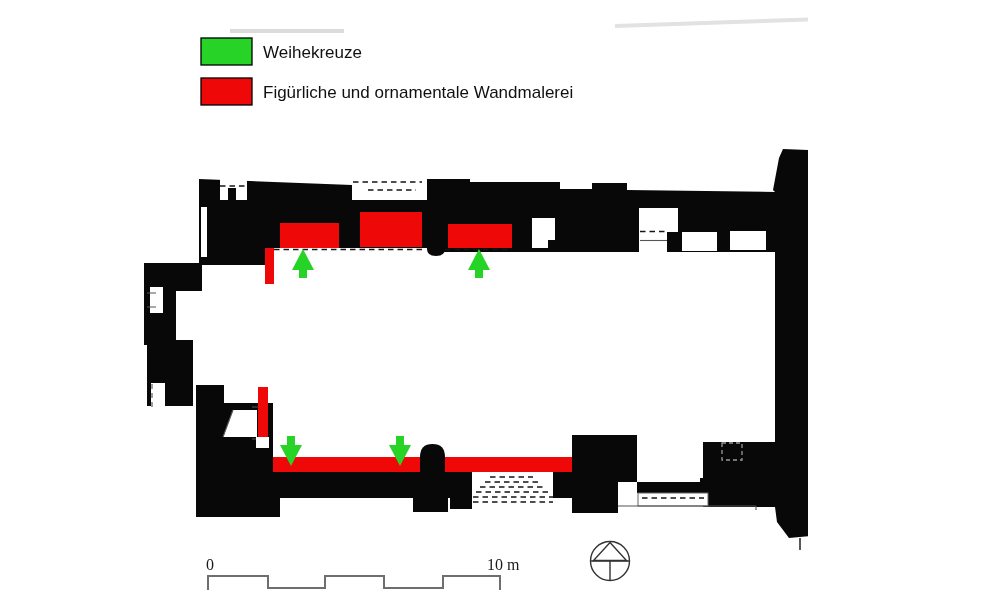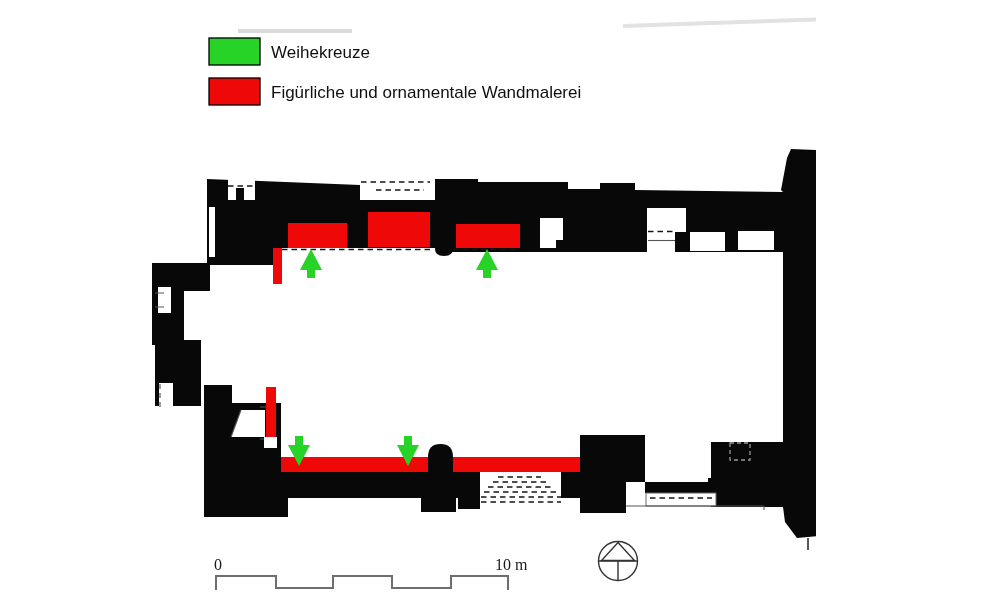--- a/index.html
+++ b/index.html
@@ -4,21 +4,21 @@
 <style>
   :root{
     --wall:#080808;
     --red:#ee0808;
     --green:#26d326;
     --line:#555555;
   }
   html,body{margin:0;padding:0;background:#ffffff;}
   .stage{
     position:relative;width:808px;height:594px;background:#ffffff;
-    font-family:"Liberation Sans",sans-serif;overflow:hidden;margin-left:8px;
+    font-family:"Liberation Sans",sans-serif;overflow:hidden;
   }
   svg{display:block;}
   .wall{fill:var(--wall);stroke:none;}
   .wht{fill:#ffffff;stroke:none;}
   .dash{fill:none;stroke:#151515;stroke-width:1.6;stroke-dasharray:5.5 4;}
   .gdash{fill:none;stroke:#6a6a6a;stroke-width:1.3;stroke-dasharray:5 4;}
   .thin{fill:none;stroke:var(--line);stroke-width:1.1;}
   .tick{fill:none;stroke:#222;stroke-width:1.5;}
   .red{fill:var(--red);stroke:none;}
   .green{fill:var(--green);stroke:none;}

